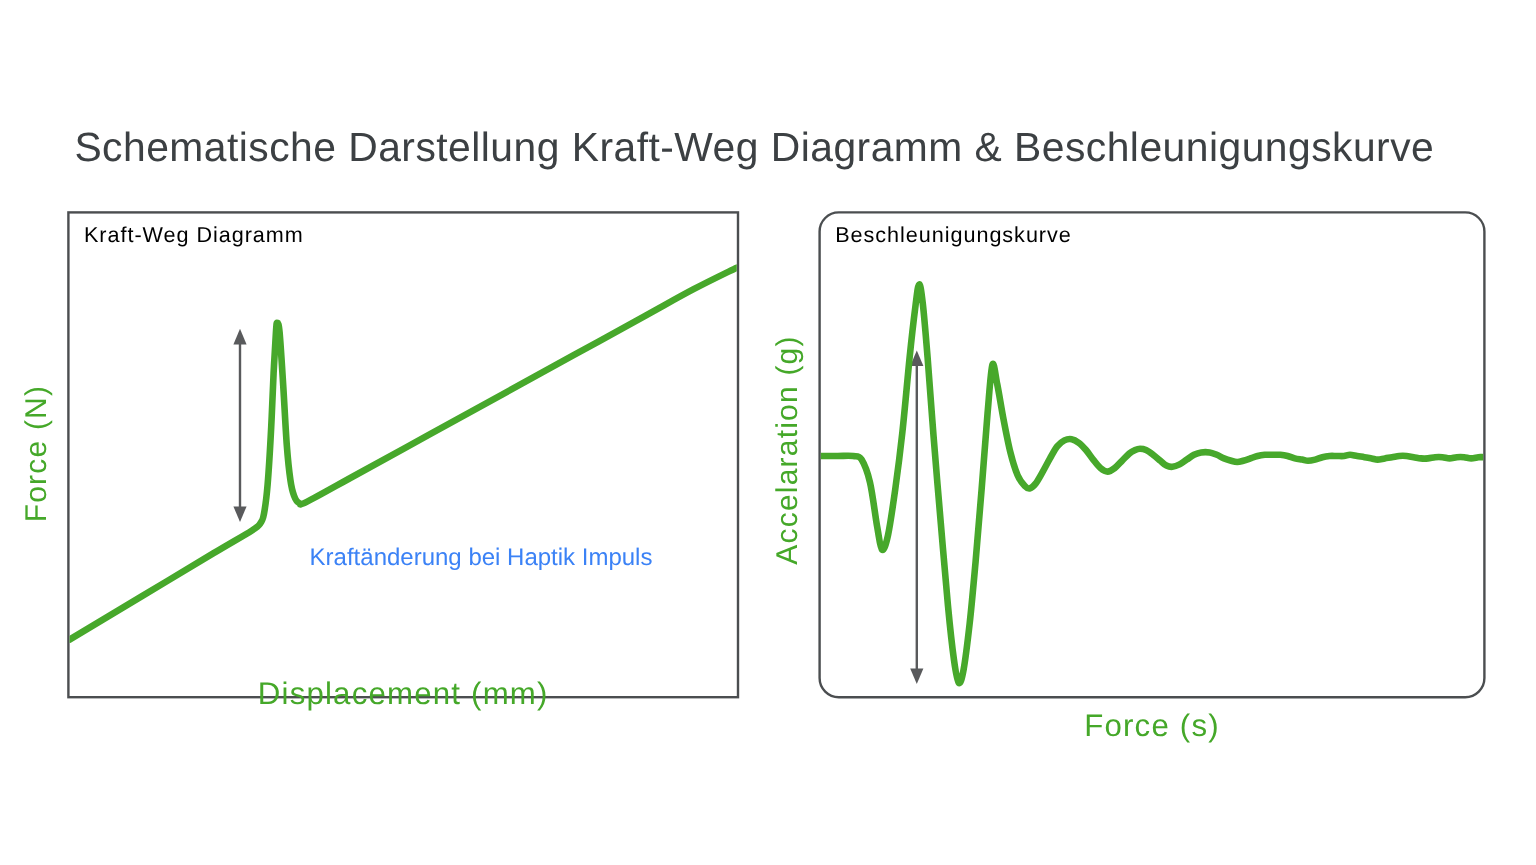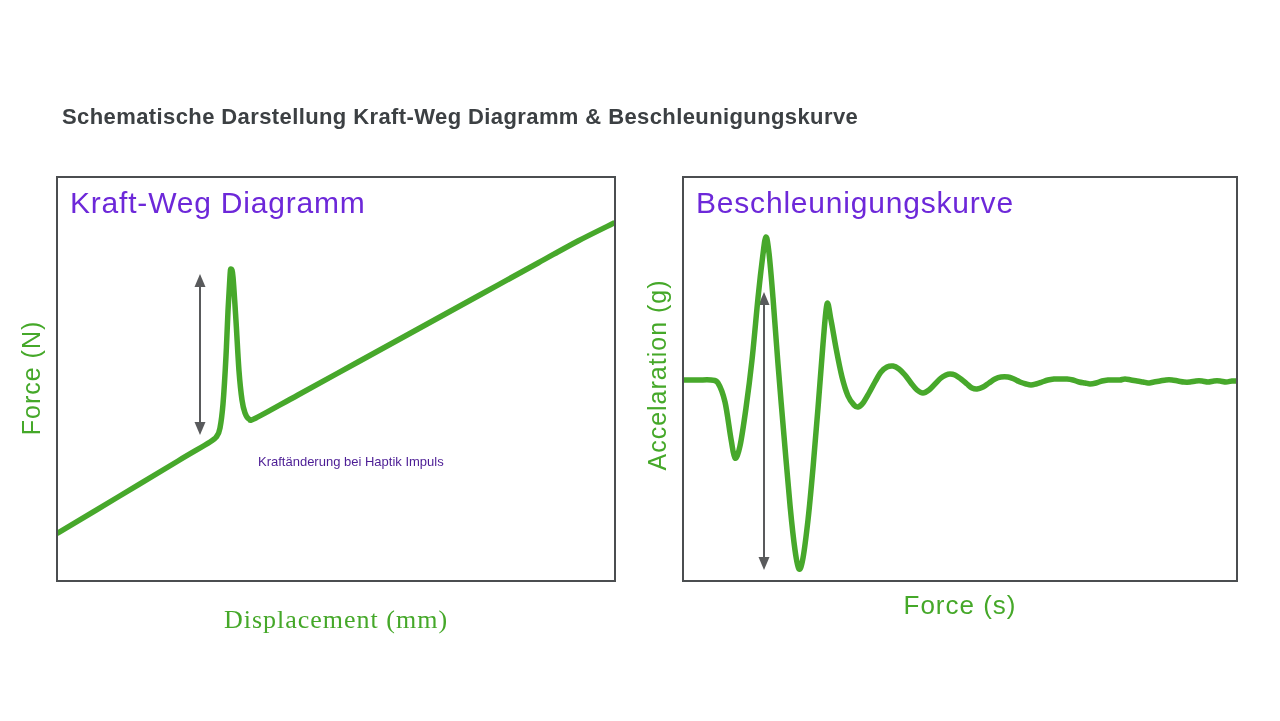--- a/index.html
+++ b/index.html
@@ -3,44 +3,44 @@
 <meta charset="utf-8">
 <style>
   html,body{margin:0;padding:0;}
   body{
     width:1280px;height:721px;position:relative;overflow:hidden;
     background:#ffffff;
     font-family:"Liberation Sans", sans-serif;
   }
   .main-title{
     position:absolute;left:62px;top:104px;margin:0;
-    font-size:22px;font-weight:700;letter-spacing:0.4px;color:#3c4043;
+    font-size:34px;font-weight:400;letter-spacing:0.4px;color:#3c4043;
     white-space:nowrap;
   }
   .panel{
     position:absolute;top:176px;height:402px;
     border:2px solid #4b4e50;background:#ffffff;
   }
   .panel-left{left:56px;width:556px;}
-  .panel-right{left:682px;width:552px;}
+  .panel-right{left:682px;width:552px;border-radius:17px;}
   .panel svg{position:absolute;left:0;top:0;width:100%;height:100%;display:block;}
   .panel-title{
     position:absolute;left:12px;top:8px;
-    font-size:30px;letter-spacing:0.8px;color:#6d28d9;white-space:nowrap;
+    font-size:18px;letter-spacing:0.8px;color:#000000;white-space:nowrap;
   }
   .annotation{
-    position:absolute;font-size:13px;color:#4c1d95;white-space:nowrap;
+    position:absolute;font-size:20px;color:#3b82f6;white-space:nowrap;
   }
   .annotation-left{left:200px;top:276px;}
   .annotation-right{left:184px;top:274px;}
   .axis-label{
     position:absolute;color:#45a829;font-size:26px;letter-spacing:1px;white-space:nowrap;
   }
   .x-label{transform:translate(-50%,-50%);}
-  .x-left{left:336px;top:620px;font-family:Liberation Serif, serif;}
+  .x-left{left:336px;top:578px;}
   .x-right{left:960px;top:605px;}
   .y-label{transform:translate(-50%,-50%) rotate(-90deg);font-size:25px;}
   .y-left{left:31px;top:378px;}
   .y-right{left:657px;top:375px;}
 </style>
 </head>
 <body>
 
 <div class="canvas">
 

